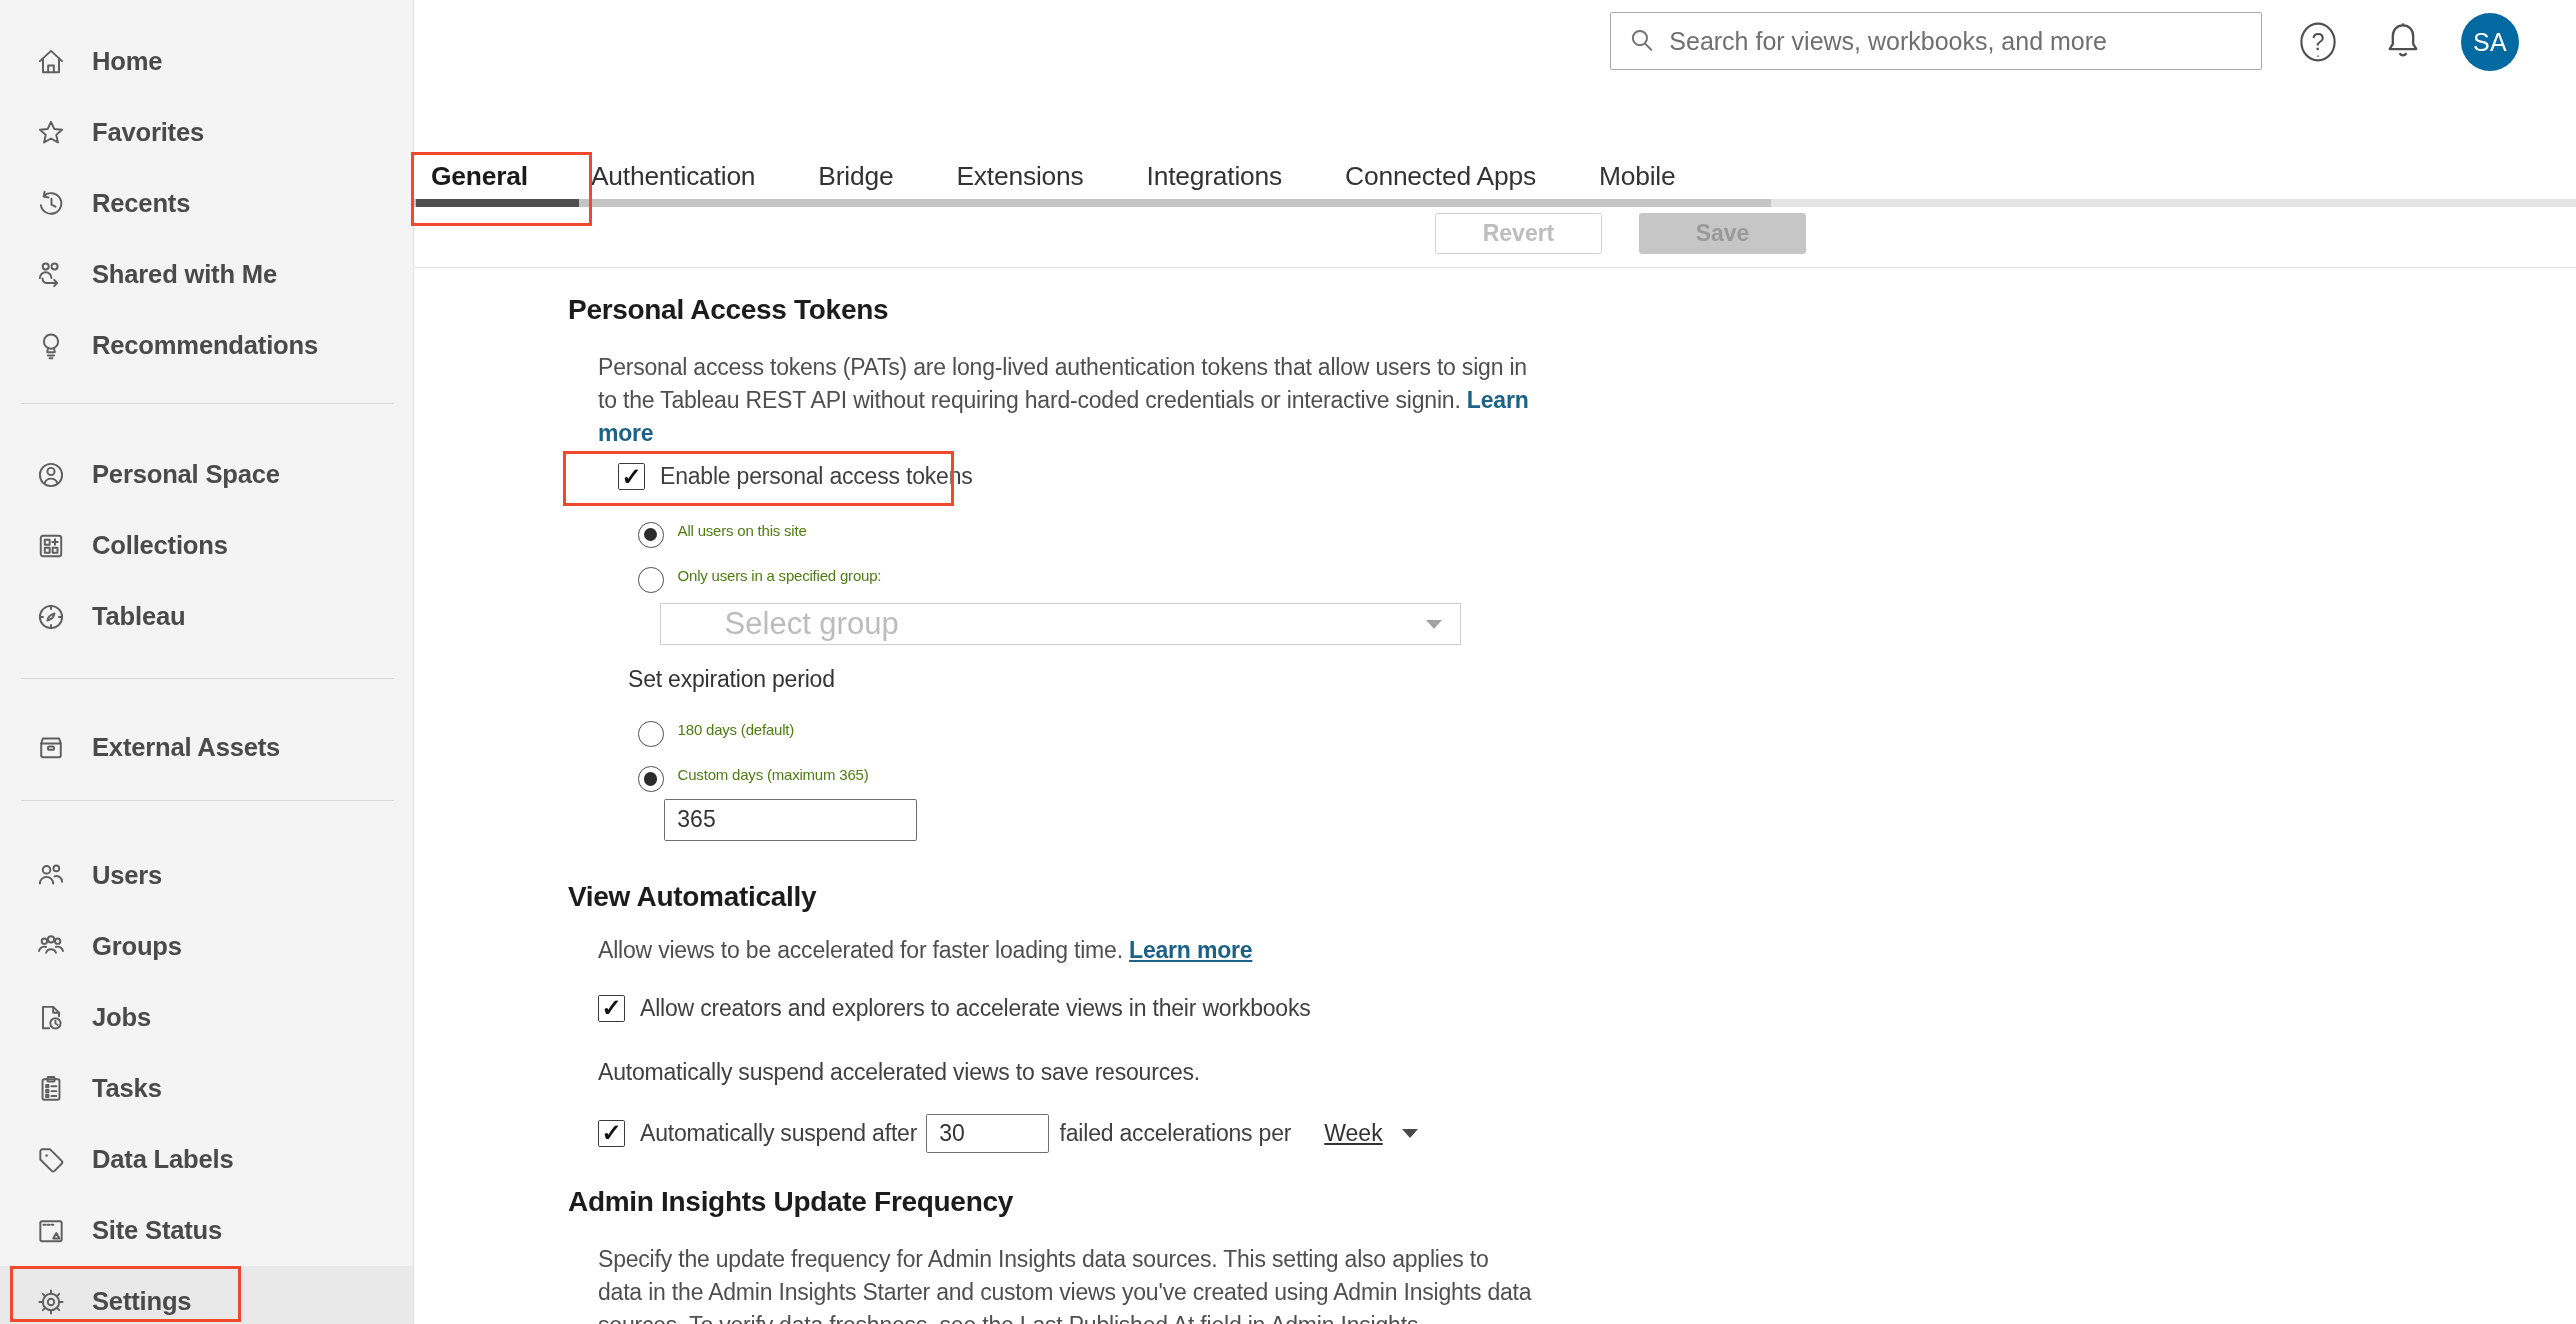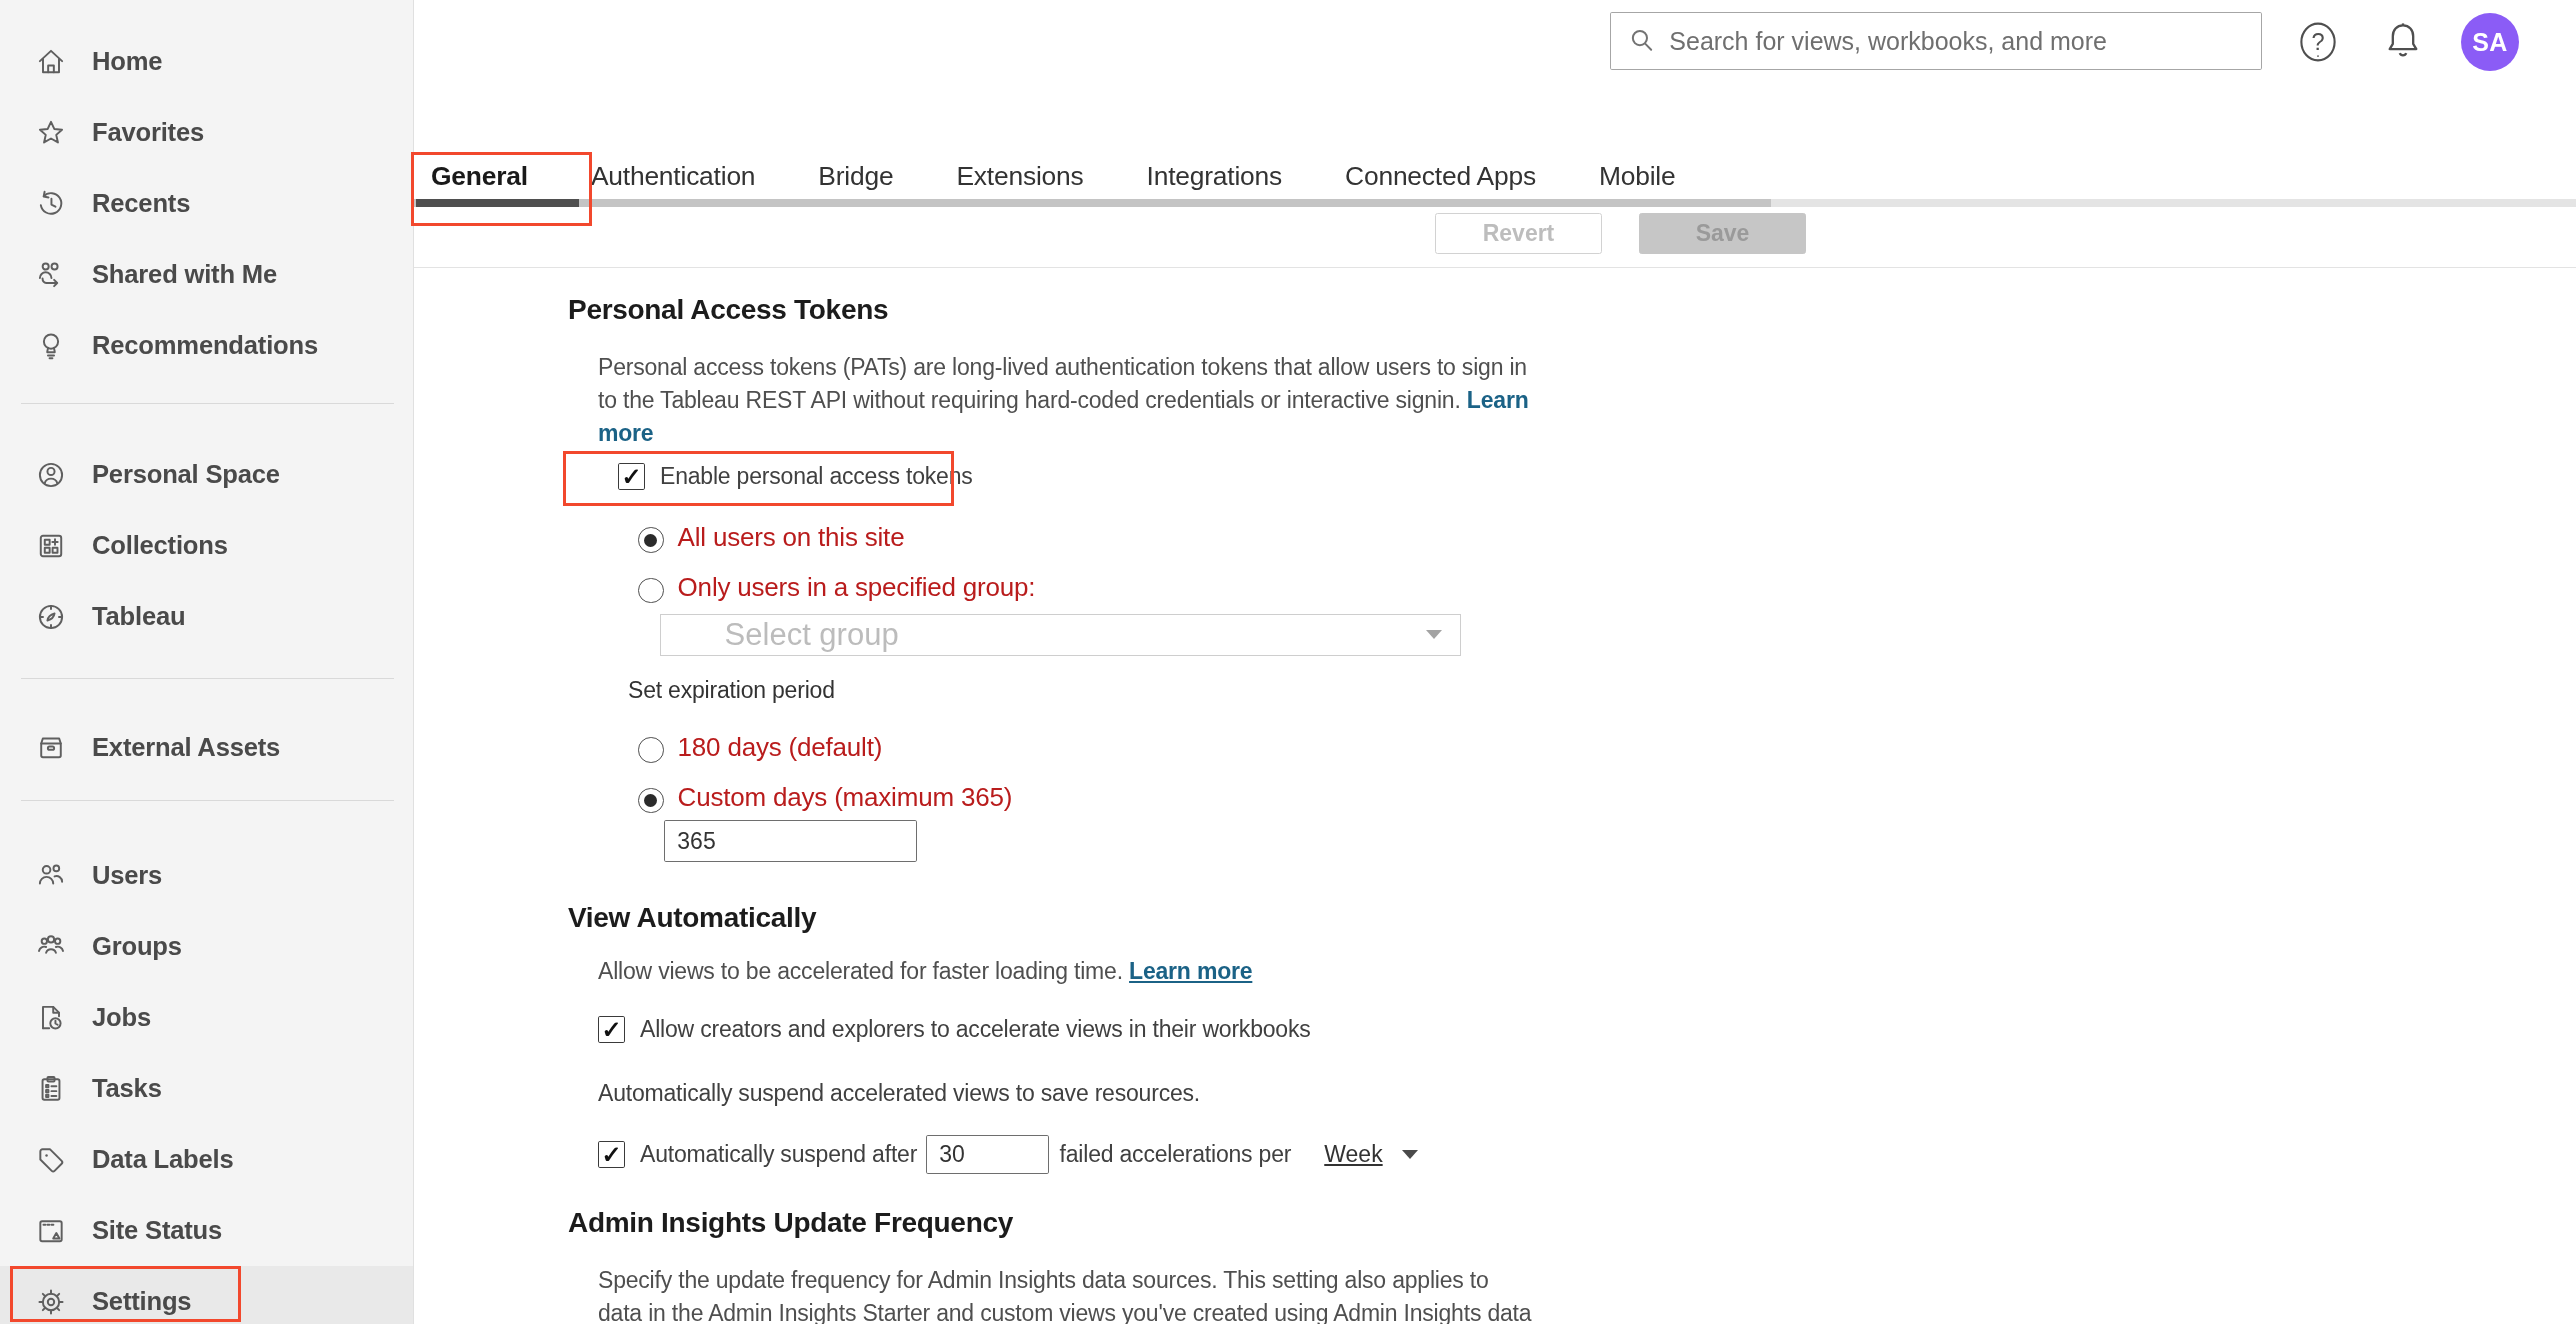--- a/index.html
+++ b/index.html
@@ -22,22 +22,22 @@
 
   
   .searchbox { position:absolute; left:1610px; top:12.3px; width:652px; height:58px;
     border:1.8px solid #a6a6a6; border-radius:1.8px; background:#fff; display:flex; align-items:center; padding:0 16px; }
   .searchbox input { border:none; outline:none; flex:1; font-size:25px; color:#333;
     font-family:"Liberation Sans", sans-serif; margin-left:12.3px; background:transparent; }
   .searchbox input::placeholder { color:#6f6f6f; opacity:1; }
   .help-btn { position:absolute; left:2297px; top:21px; width:42px; height:42px; cursor:pointer; }
   .bell-btn { position:absolute; left:2382px; top:19.4px; width:42px; height:44px; cursor:pointer; }
   .avatar { position:absolute; left:2461px; top:13.2px; width:58px; height:58px; border-radius:50%;
-    background:#8b5cf6; color:#fff; font-size:25px; display:flex; align-items:center; justify-content:center;
-    letter-spacing:0.4px; cursor:pointer;font-weight:bold; }
+    background:#0369a1; color:#fff; font-size:25px; display:flex; align-items:center; justify-content:center;
+    letter-spacing:0.4px; cursor:pointer; }
 
   
   .tabs { position:absolute; left:431px; top:161px; display:flex; gap:63px; align-items:baseline; }
   .tab { font-size:26.4px; color:#333; cursor:pointer; white-space:nowrap; letter-spacing:-0.2px; }
   .tab.active { font-weight:bold; color:#1a1a1a; }
   .tab-track  { position:absolute; left:414px; top:199px; width:2162px; height:8px; background:#e4e4e4; }
   .tab-thumb  { position:absolute; left:414px; top:199px; width:1357px; height:8px; background:#c4c4c4; }
   .tab-active-bar { position:absolute; left:416px; top:199px; width:163px; height:8px; background:#4f4f4f; }
 
   .btn { position:absolute; top:213px; width:167px; height:41px; border-radius:2.6px;
@@ -53,21 +53,21 @@
     color:#4f4f4f; letter-spacing:-0.2px; }
   .link { color:#1b6286; font-weight:bold; text-decoration:none; cursor:pointer; }
   .link.underline { text-decoration:underline; }
 
   .check-row { display:flex; align-items:center; margin-left:30px; font-size:23px; color:#404040; cursor:pointer; }
   .checkbox { width:27px; height:27px; border:1.8px solid #3a3a3a; border-radius:1.8px; background:#fff;
     display:flex; align-items:center; justify-content:center; flex:0 0 27px; }
   .checkbox.checked::after { content:"\2713"; font-size:24px; font-weight:bold; color:#111; line-height:1; }
   .check-row .txt { margin-left:15px; letter-spacing:-0.2px; }
 
-  .radio-row { display:flex; align-items:flex-end; margin-left:70px; font-size:26px; color:#b91c1c; cursor:pointer; }
+  .radio-row { display:flex; align-items:flex-start; margin-left:70px; font-size:15px; color:#4d7c0f; cursor:pointer; }
   .radio { width:25.6px; height:25.6px; border:1.8px solid #4f4f4f; border-radius:50%; background:#fff;
     flex:0 0 25.6px; position:relative; }
   .radio.checked::after { content:""; position:absolute; left:50%; top:50%; width:13.2px; height:13.2px;
     margin:-6.6px 0 0 -6.6px; border-radius:50%; background:#2b2b2b; }
   .radio-row .txt { margin-left:14px; letter-spacing:-0.2px; }
 
   .select { margin-top:10.6px; margin-left:92px; width:801px; height:42px; border:1.8px solid #cecece;
     background:#fff; display:flex; align-items:center; padding:0 17.6px; cursor:pointer; }
   .select .ph { font-size:31px; color:#bcbcbc; flex:1;margin-left:46px; }
   .caret-gray { width:0; height:0; border-left:8px solid transparent; border-right:8px solid transparent;

